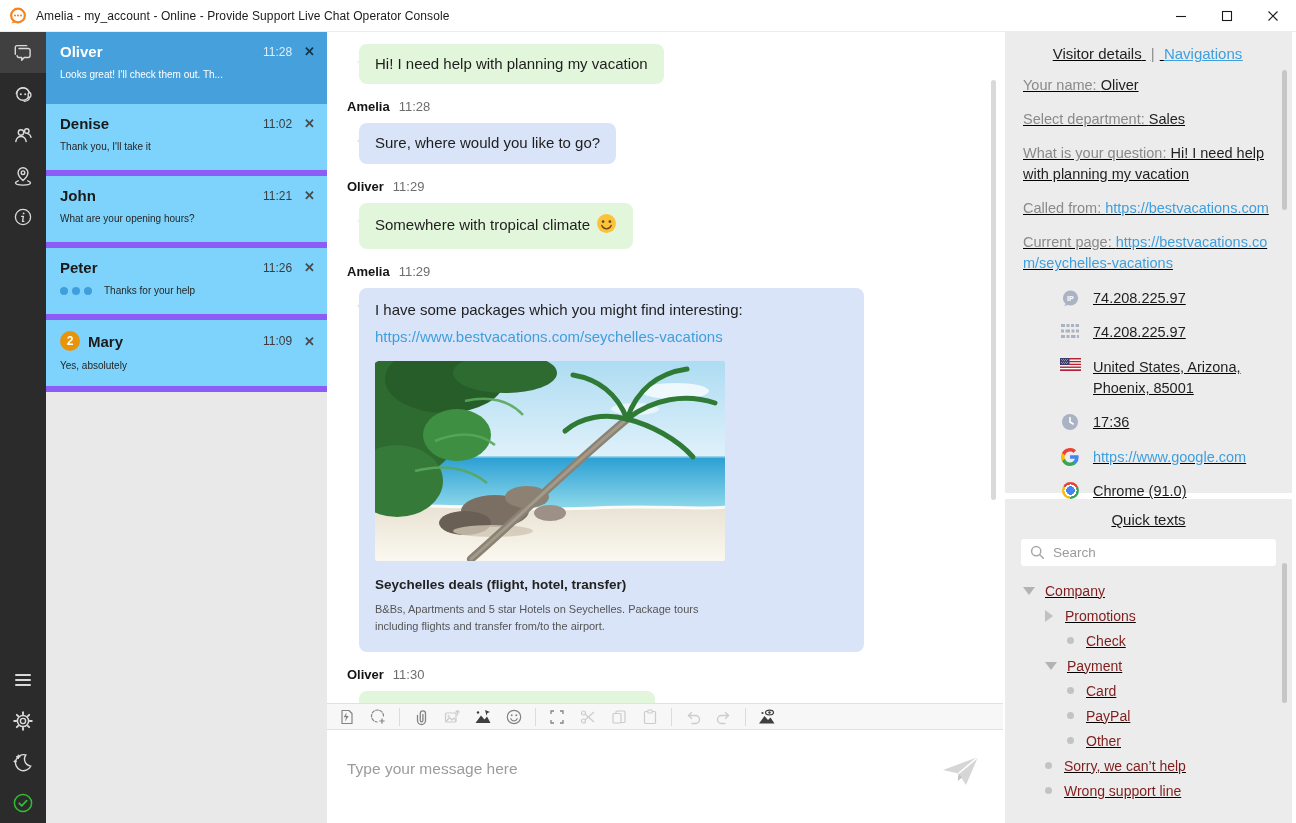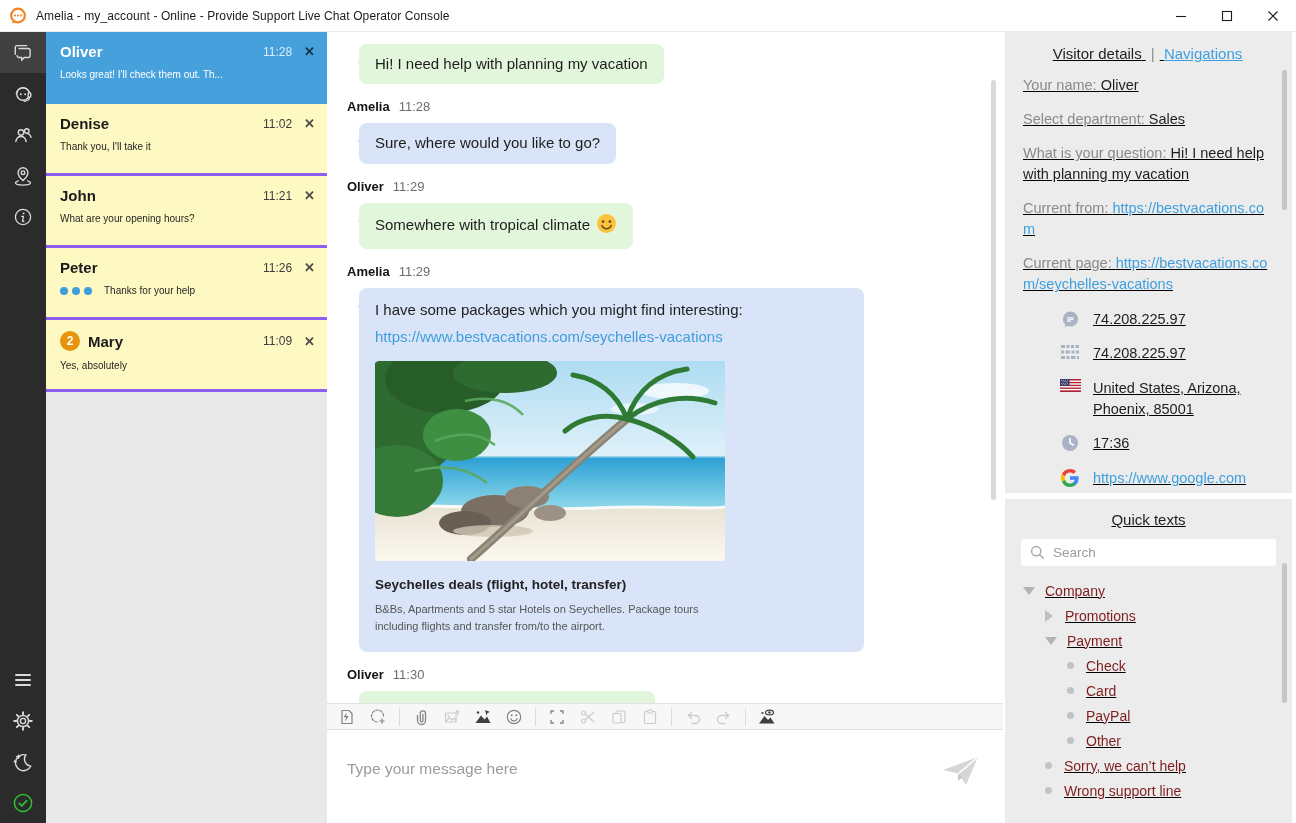--- a/index.html
+++ b/index.html
@@ -19,21 +19,21 @@
 
   
   .rail { width:46px; flex:0 0 46px; background:#2b2b2b; display:flex; flex-direction:column; align-items:stretch; }
   .rail-item { height:41px; display:flex; align-items:center; justify-content:center; }
   .rail-item.selected { background:#404040; }
   .rail-spacer { flex:1; }
   .rail svg { display:block; }
 
   
   .chatlist { width:281px; flex:0 0 281px; background:#e9e9e9; display:flex; flex-direction:column; }
-  .chat-item { height:72px; flex:0 0 72px; background:#fef9c3; border-bottom:3px solid #8b5cf6; padding:11px 12px 0 14px; }
+  .chat-item { height:72px; flex:0 0 72px; background:#7dd3fc; border-bottom:6px solid #8b5cf6; padding:11px 12px 0 14px; }
   .chat-item.selected { background:#45a0db; border-bottom:1px solid #45a0db; }
   .chat-item-top { display:flex; align-items:center; }
   .chat-name { font-weight:bold; font-size:15px; color:#1a1a1a; }
   .chat-item.selected .chat-name { color:#fff; }
   .chat-time { margin-left:auto; font-size:12px; color:#3c3c3c; }
   .chat-item.selected .chat-time { color:#ddeffb; }
   .chat-close { margin-left:12px; font-size:13px; font-weight:bold; color:#4a4a4a; cursor:pointer; line-height:1; }
   .chat-item.selected .chat-close { color:#173447; }
   .chat-preview { margin-top:9px; font-size:10px; color:#262626; white-space:nowrap; overflow:hidden; display:flex; align-items:center; }
   .chat-item.selected .chat-preview { color:#fff; }
@@ -486,21 +486,21 @@
       <div class="panel-section visitor-section">
         <div class="panel-tabs">
           <span>Visitor details</span>
           <span class="divider">|</span>
           <span class="nav-link">Navigations</span>
         </div>
 
         <div class="field"><span class="lbl">Your name: </span><span class="val">Oliver</span></div>
         <div class="field"><span class="lbl">Select department: </span><span class="val">Sales</span></div>
         <div class="field"><span class="lbl">What is your question: </span><span class="val">Hi! I need help with planning my vacation</span></div>
-        <div class="field"><span class="lbl">Current from: </span><span class="val link">https://bestvacations.com</span></div>
+        <div class="field"><span class="lbl">Called from: </span><span class="val link">https://bestvacations.com</span></div>
         <div class="field"><span class="lbl">Current page: </span><span class="val link">https://bestvacations.com/seychelles-vacations</span></div>
 
         <div class="info-rows">
           <div class="info-row">
             <span class="info-icon">
                 <svg width="19" height="19" viewBox="0 0 19 19">
                   <circle cx="9.5" cy="9" r="7.6" fill="#a9b3c4"></circle>
                   <path d="M5 14.5 L3 17 L7 16 Z" fill="#a9b3c4"></path>
                   <text x="9.5" y="12" font-size="7.4" font-weight="bold" fill="#fff" text-anchor="middle" font-family="Liberation Sans, sans-serif">IP</text>
                 </svg>
@@ -610,30 +610,30 @@
         </div>
         <div class="qt-tree">
           <div class="qt-row lvl0">
               <span class="tri-down"></span>
               <span>Company</span>
             </div>
           <div class="qt-row lvl1">
               <span class="tri-right"></span>
               <span>Promotions</span>
             </div>
+          <div class="qt-row lvl2">
+              <span class="dot-leaf"></span>
+              <span>Check</span>
+            </div>
           <div class="qt-row lvl1">
               <span class="tri-down"></span>
               <span>Payment</span>
             </div>
           <div class="qt-row lvl2">
               <span class="dot-leaf"></span>
-              <span>Check</span>
-            </div>
-          <div class="qt-row lvl2">
-              <span class="dot-leaf"></span>
               <span>Card</span>
             </div>
           <div class="qt-row lvl2">
               <span class="dot-leaf"></span>
               <span>PayPal</span>
             </div>
           <div class="qt-row lvl2">
               <span class="dot-leaf"></span>
               <span>Other</span>
             </div>

